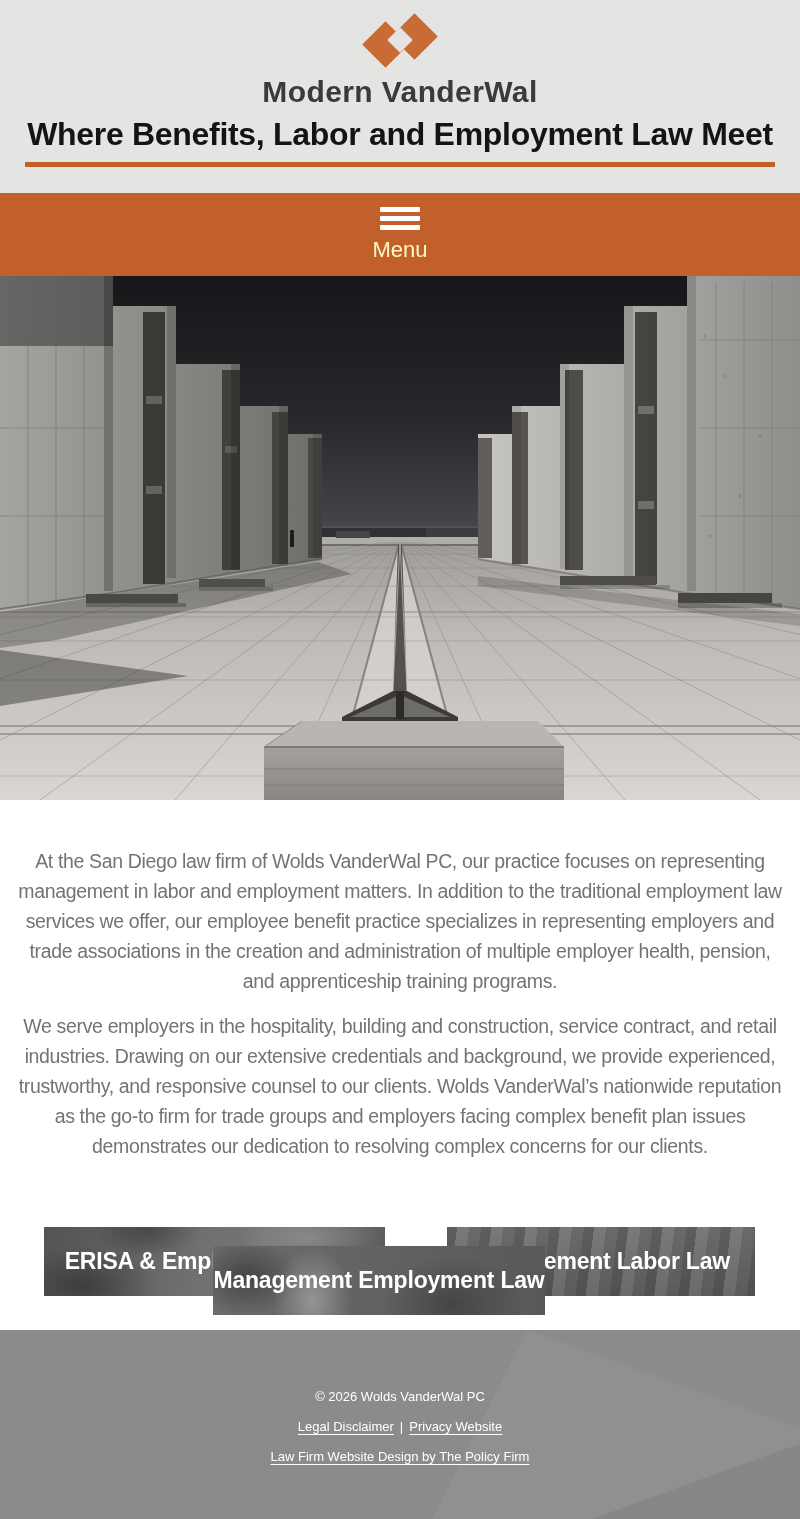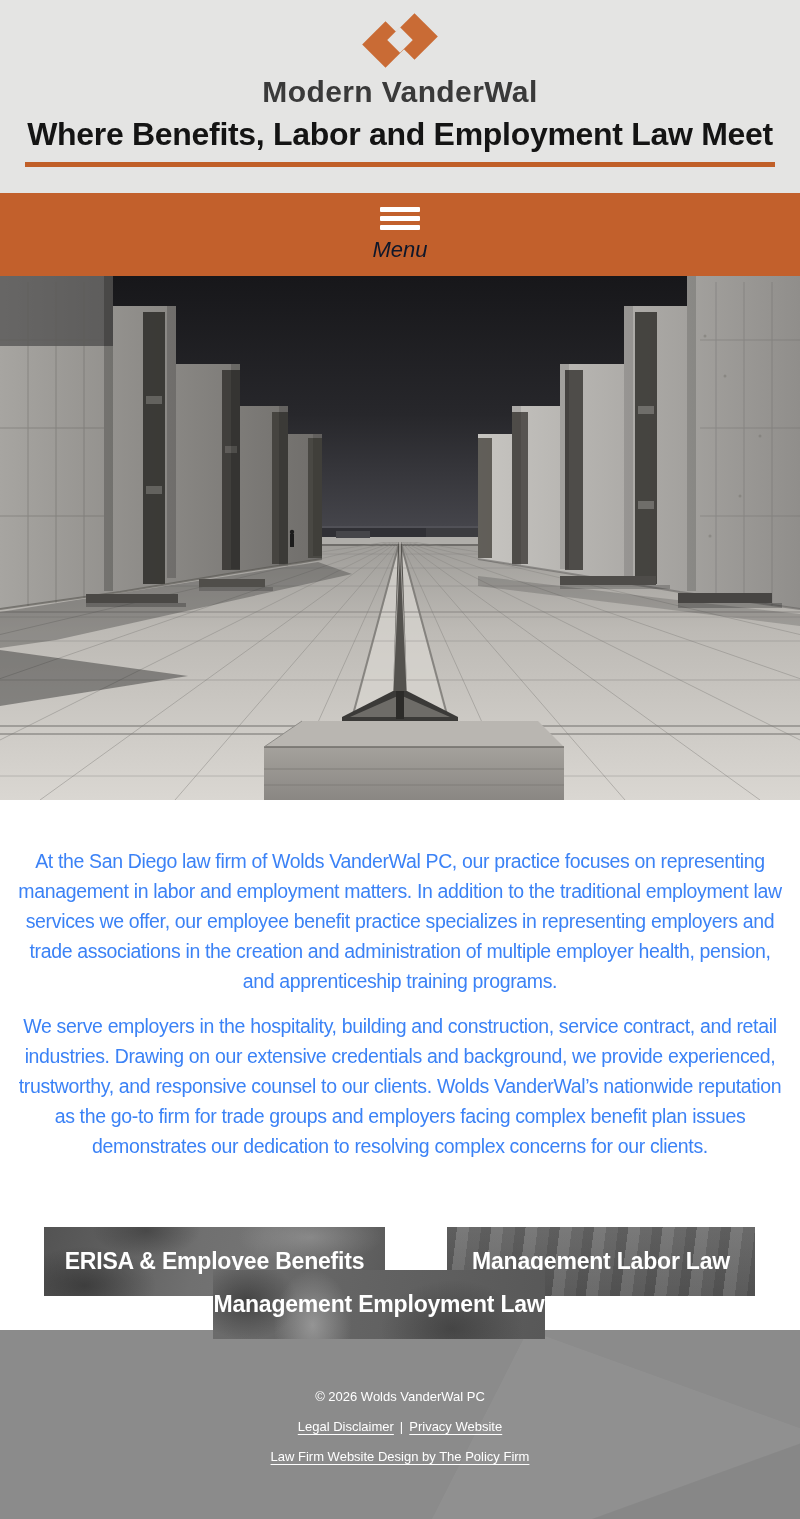--- a/index.html
+++ b/index.html
@@ -25,29 +25,29 @@
   
   .menu-bar {
     height:83px; background:#c2602c; display:flex; align-items:center; justify-content:center;
   }
   .menu-button {
     background:transparent; border:none; cursor:pointer; padding:0;
     display:flex; flex-direction:column; align-items:center; font-family:inherit;
   }
   .hamburger { display:flex; flex-direction:column; gap:4px; }
   .hamburger .bar { width:40px; height:5px; background:#ffffff; border-radius:1px; }
-  .menu-label { margin-top:7px; font-size:22px; color:#0f172a; line-height:26px;font-style:italic; }
+  .menu-label { margin-top:7px; font-size:22px; color:#fef9c3; line-height:26px; }
   
   .hero { height:524px; overflow:hidden; background:#222; }
   .hero svg { display:block; }
   
   .intro { height:390px; box-sizing:border-box; padding:46px 16px 0; overflow:hidden; }
   .intro p {
     margin:0 0 15px; text-align:center; font-size:19.5px; line-height:30px;
-    color:#3b82f6; letter-spacing:-0.35px;
+    color:#737373; letter-spacing:-0.35px;
   }
   
   .tiles { position:relative; height:140px; }
   .tile {
     position:absolute; display:flex; align-items:center; justify-content:center;
     color:#ffffff; font-weight:700; font-size:23px; letter-spacing:-0.2px;
     text-decoration:none; cursor:pointer; text-align:center;
   }
   .tile-erisa {
     left:44px; top:37px; width:341px; height:69px;
@@ -57,21 +57,21 @@
       radial-gradient(ellipse 90px 45px at 30% 5%, rgba(30,30,30,0.40), transparent 60%),
       linear-gradient(105deg, #535353 0%, #5e5e5e 20%, #707070 45%, #747474 62%, #5a5a5a 100%);
   }
   .tile-labor {
     left:447px; top:37px; width:308px; height:69px;
     background:
       repeating-linear-gradient(97deg, rgba(38,38,38,0.30) 0 10px, rgba(135,135,135,0.22) 10px 22px, rgba(70,70,70,0.26) 22px 34px),
       linear-gradient(#767676, #626262);
   }
   .tile-employment {
-    left:213px; top:80px; width:332px; height:69px; z-index:2;
+    left:213px; top:56px; width:332px; height:69px; z-index:2;
     background:
       radial-gradient(ellipse 60px 85px at 30% 80%, rgba(195,195,195,0.50), transparent 65%),
       radial-gradient(ellipse 85px 65px at 10% 45%, rgba(30,30,30,0.50), transparent 60%),
       radial-gradient(ellipse 110px 75px at 72% 85%, rgba(35,35,35,0.42), transparent 65%),
       linear-gradient(100deg, #6c6c6c, #585858);
   }
   
   .site-footer {
     height:189px; background:#8b8b8b; position:relative; overflow:hidden;
     box-sizing:border-box; padding-top:52px; text-align:center; color:#ffffff;

